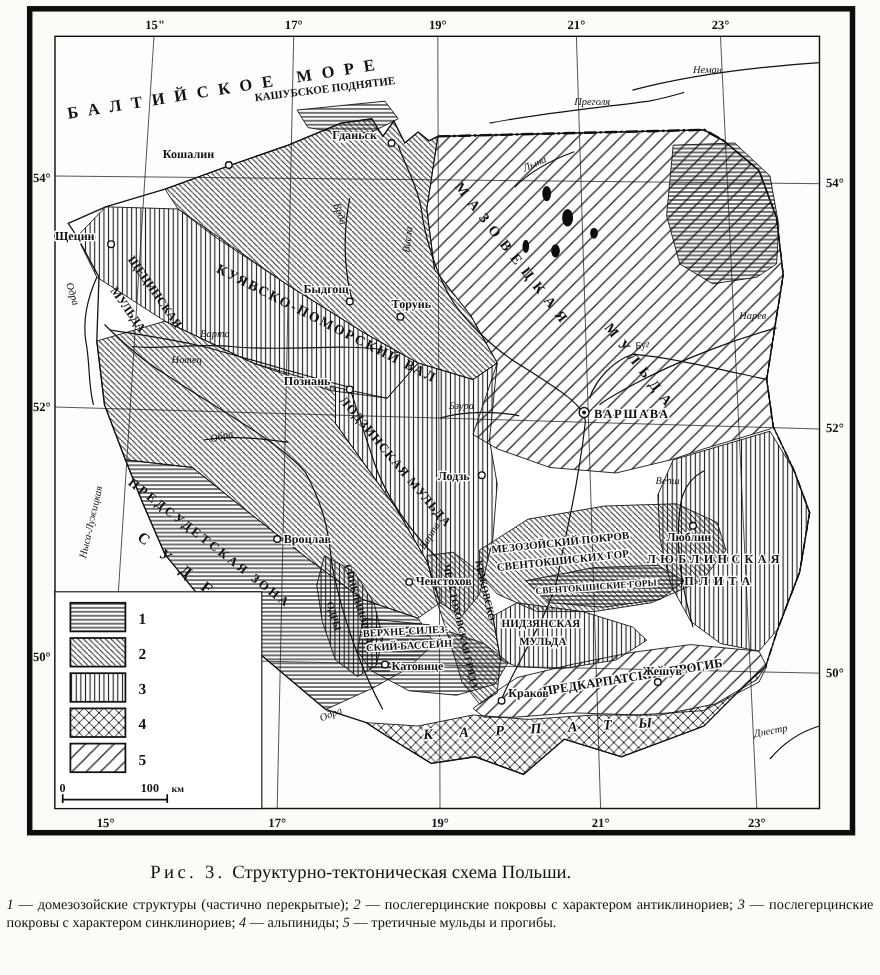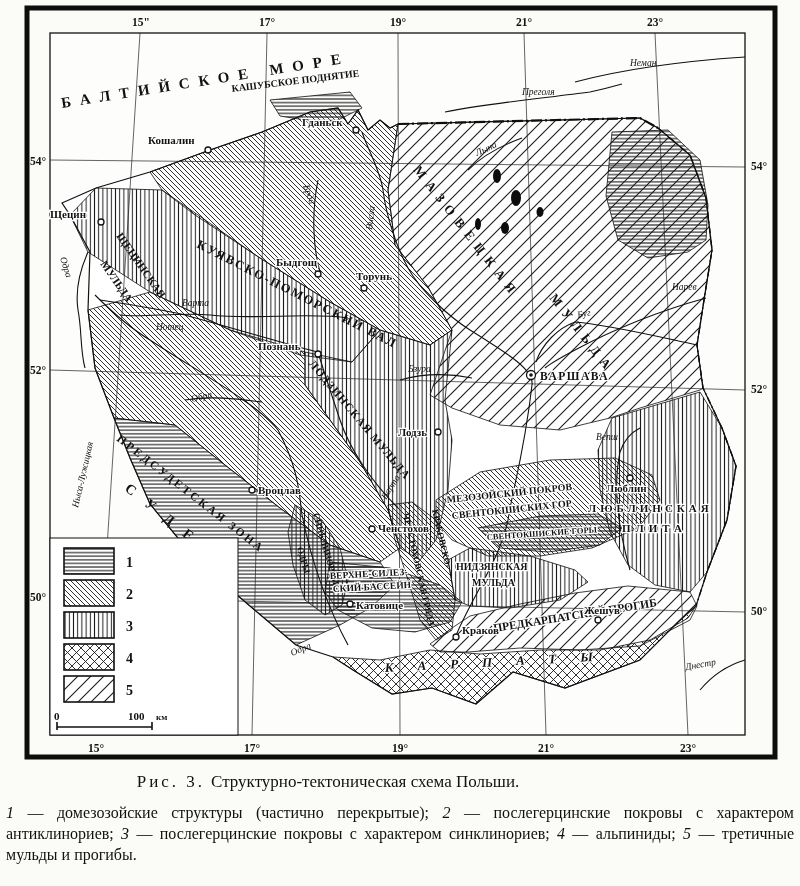--- a/index.html
+++ b/index.html
@@ -18,24 +18,24 @@
   .s8{font-size:8.5px;}.s9{font-size:9px;}.s95{font-size:9.5px;}
   .s10{font-size:10px;}.s11{font-size:11px;}.s115{font-size:11.5px;}
   .s12{font-size:12.5px;}.s13{font-size:13px;}.s14{font-size:14px;}
   .city{font-size:11px;font-weight:bold;}
   .capital{font-size:11.5px;font-weight:bold;letter-spacing:1.5px;}
   .river{font-size:9.5px;font-style:italic;}
   .legnum{font-size:14px;font-weight:bold;}
   .scaletxt{font-size:11px;font-weight:bold;}
   .scaleunit{font-size:9px;font-weight:bold;}
   .outline-white{paint-order:stroke;stroke:#fff;stroke-width:2.5px;}
-  .caption{width:656px;text-align:center;margin-top:6px;font-size:17px;}
+  .caption{width:656px;text-align:center;margin-top:16px;font-size:17px;}
   .caption .fig-label{letter-spacing:3px;margin-right:6px;}
   .legend-text{
-    margin:10px 6px 0 6px;font-size:16px;line-height:1.32;
+    margin:10px 6px 0 6px;font-size:13px;line-height:1.32;
     text-align:justify;
   }
   .legend-text i{font-style:italic;}
 </style>
 </head>
 <body>
 
 
 
 <svg width="800" height="762" viewBox="0 0 800 762">

